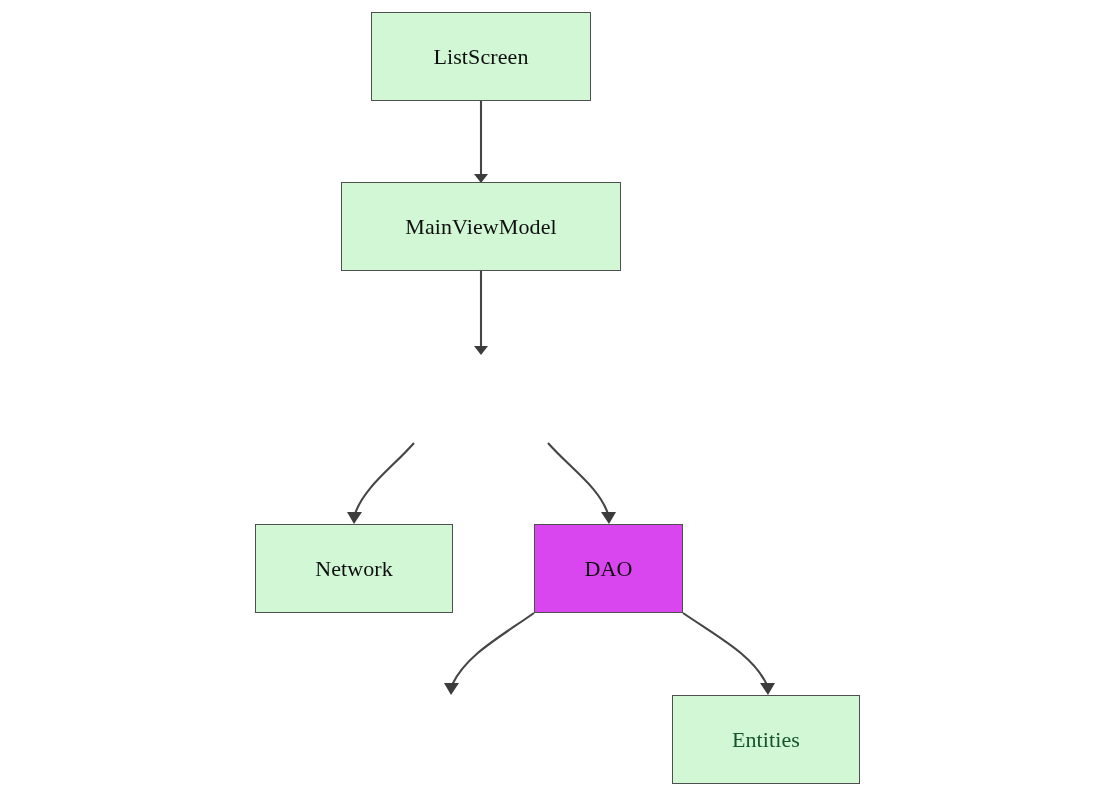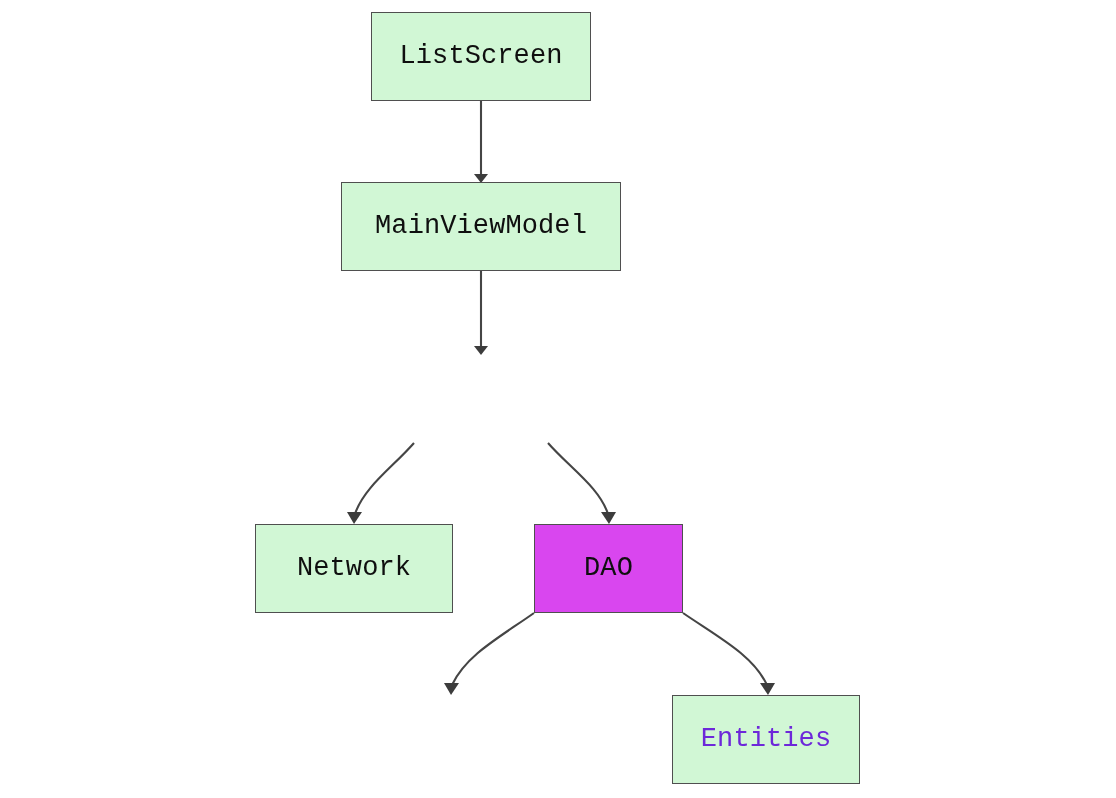--- a/index.html
+++ b/index.html
@@ -30,22 +30,22 @@
     position: absolute;
     box-sizing: border-box;
     background: #d1f7d5;
     border: 1.6px solid #4f4f4f;
     display: flex;
     align-items: center;
     justify-content: center;
     z-index: 2;
   }
   .flow-node-label {
-    font-family: Liberation Mono, monospace;
-    font-size: 27px;
+    font-family: Liberation Serif, serif;
+    font-size: 22px;
     font-weight: 400;
     color: #0f0f0f;
     line-height: 1;
     white-space: nowrap;
     letter-spacing: 0.1px;
   }
   .edge-path {
     fill: none;
     stroke: #454545;
     stroke-width: 2.1px;
@@ -105,16 +105,16 @@
   <div class="flow-node" style="left: 255px; top: 524px; width: 198px; height: 89px; background: rgb(209, 247, 213); border-color: rgb(79, 79, 79);">
     <span class="flow-node-label" style="color: rgb(15, 15, 15);">Network</span>
   </div>
 
   <div class="flow-node" style="left: 534px; top: 524px; width: 149px; height: 89px; background: #d946ef; border-color: rgb(79, 79, 79);">
     <span class="flow-node-label" style="color: rgb(15, 15, 15);">DAO</span>
   </div>
 
 
   <div class="flow-node" style="left: 672px; top: 695px; width: 188px; height: 89px; background: rgb(209, 247, 213); border-color: rgb(79, 79, 79);">
-    <span class="flow-node-label" style="color: #6d28d9;">Entities</span>
+    <span class="flow-node-label" style="color: #14532d;">Entities</span>
   </div>
 
 </div>
 
 </body></html>

